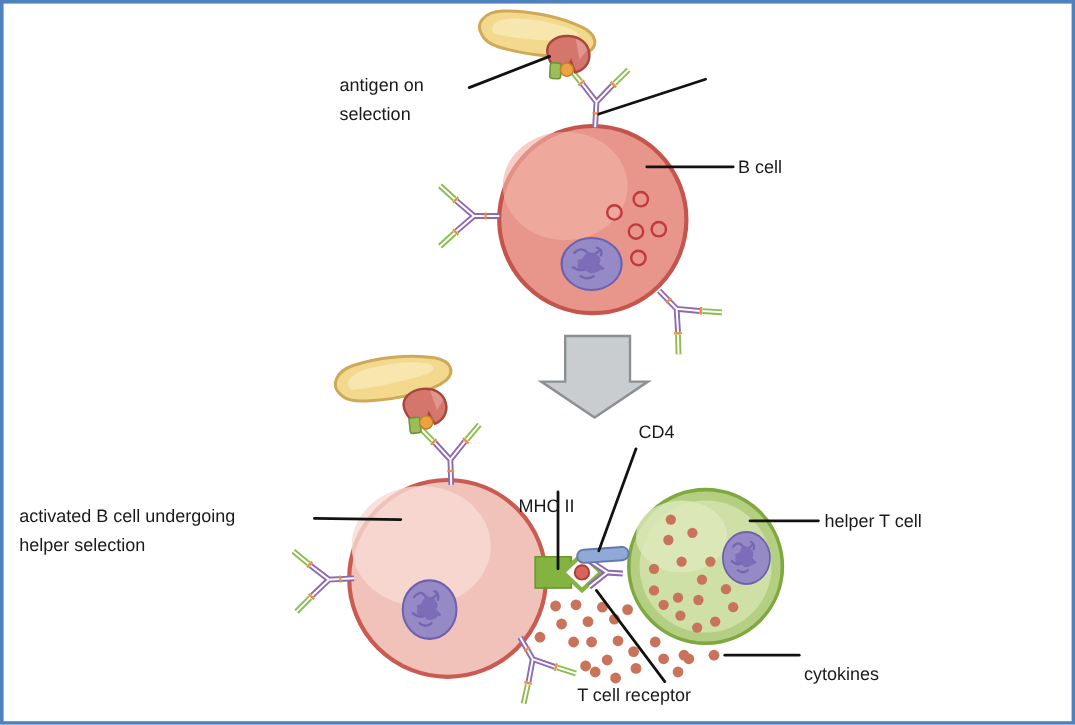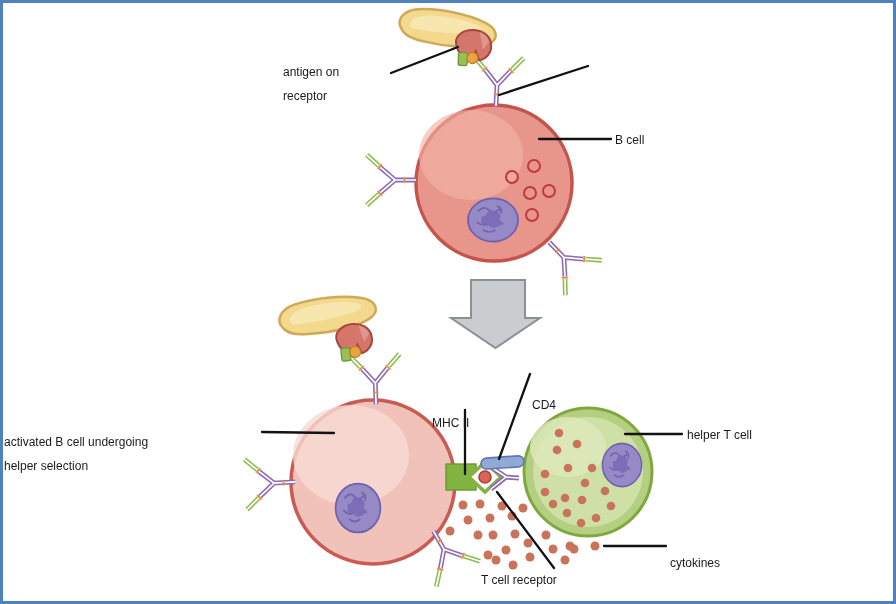--- a/index.html
+++ b/index.html
@@ -8,21 +8,21 @@
     width:896px;height:604px;
     box-sizing:border-box;
     border:3px solid var(--c-frame,#4f81bd);
     background:#fff;
     font-family:"Liberation Sans", sans-serif;
     overflow:hidden;
   }
   svg{position:absolute;left:0;top:0;}
   .lbl{
     position:absolute;
-    font-size:12px;
+    font-size:15px;
     line-height:24px;
     color:var(--c-text,#1a1a1a);
     white-space:nowrap;
   }
   
   .bcell-top{fill:var(--c-bfill);stroke:var(--c-bstroke);stroke-width:3.5;}
   .bcell-top-hi{fill:var(--c-bhi);opacity:.65;}
   .bcell-act{fill:var(--c-abfill);stroke:var(--c-abstroke);stroke-width:3.5;}
   .bcell-act-hi{fill:var(--c-abhi);opacity:.8;}
   .tcell{fill:var(--c-tedge);stroke:var(--c-tstroke);stroke-width:3;}
@@ -192,25 +192,25 @@
       <path class="leader" d="M462,407 L462,471"></path>
       <path class="leader" d="M527,371 L496,456"></path>
       <path class="leader" d="M622,431 L679,431"></path>
       <path class="leader" d="M601,543 L663,543"></path>
       <path class="leader" d="M494,489 L551,565"></path>
     </g>
   </svg>
 
   <div class="lbl" style="left:280px;top:57px;">
     <span>antigen on</span><br>
-    <span>receptor</span>
+    <span>selection</span>
   </div>
   <div class="lbl" style="left:612px;top:125px;text-align:center;">B cell</div>
-  <div class="lbl" style="left:1px;top:416px;margin-top:11px;">
+  <div class="lbl" style="left:13px;top:416px;">
     <span>activated B cell undergoing</span><br>
     <span>helper selection</span>
   </div>
   <div class="lbl" style="left:429px;top:384px;margin-top:24px;">MHC II</div>
-  <div class="lbl" style="left:529px;top:346px;margin-top:44px;">CD4</div>
+  <div class="lbl" style="left:529px;top:346px;">CD4</div>
   <div class="lbl" style="left:684px;top:420px;">helper T cell</div>
   <div class="lbl" style="left:667px;top:548px;">cytokines</div>
   <div class="lbl" style="left:478px;top:565px;">T cell receptor</div>
 </div>
 
 </body></html>

